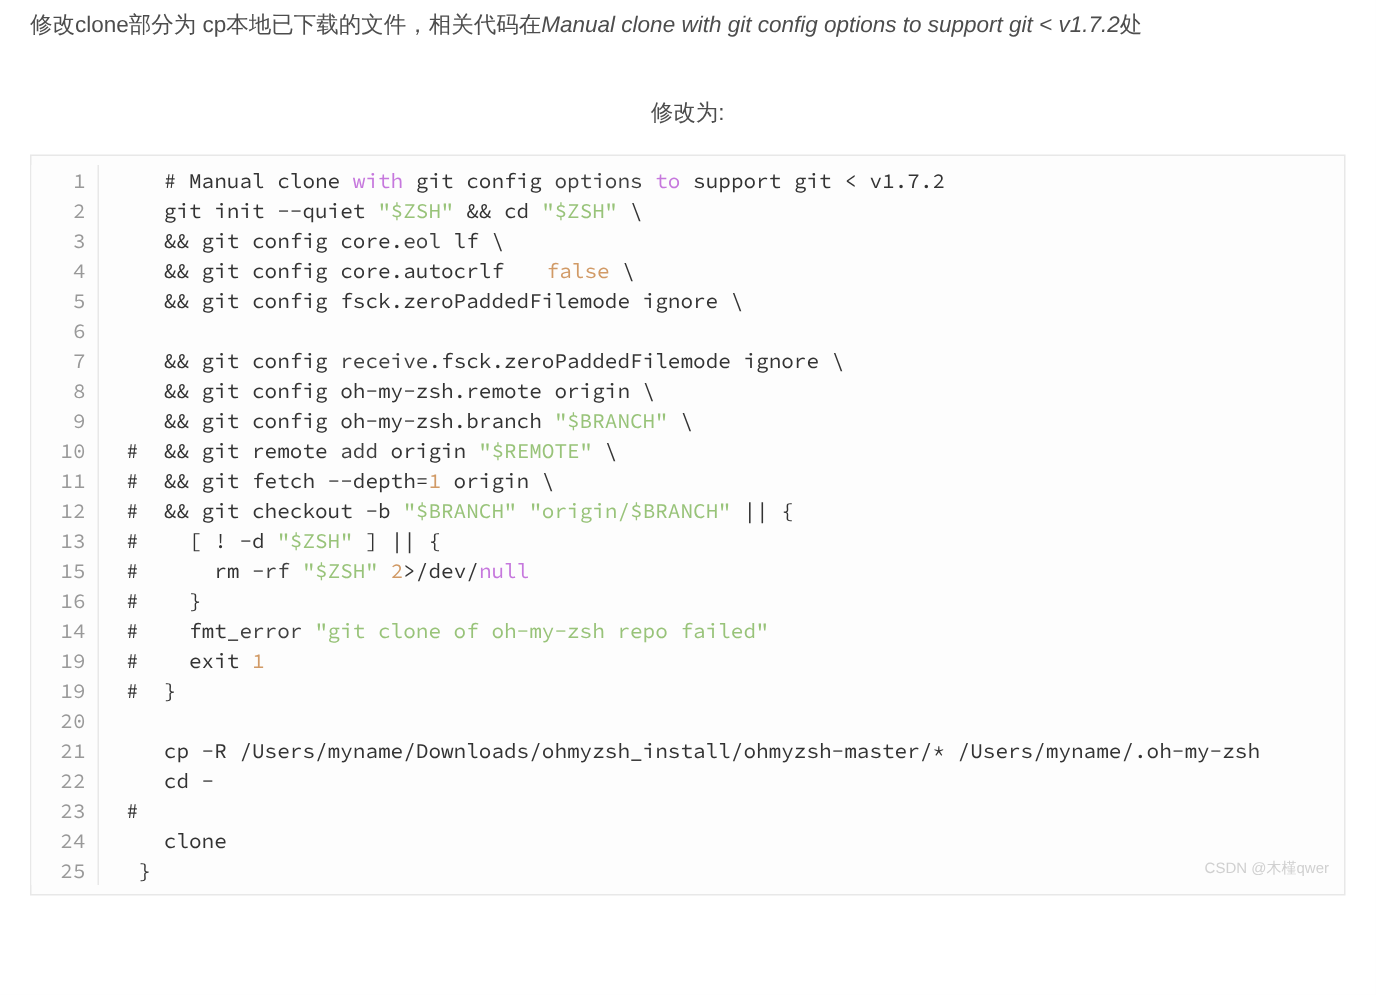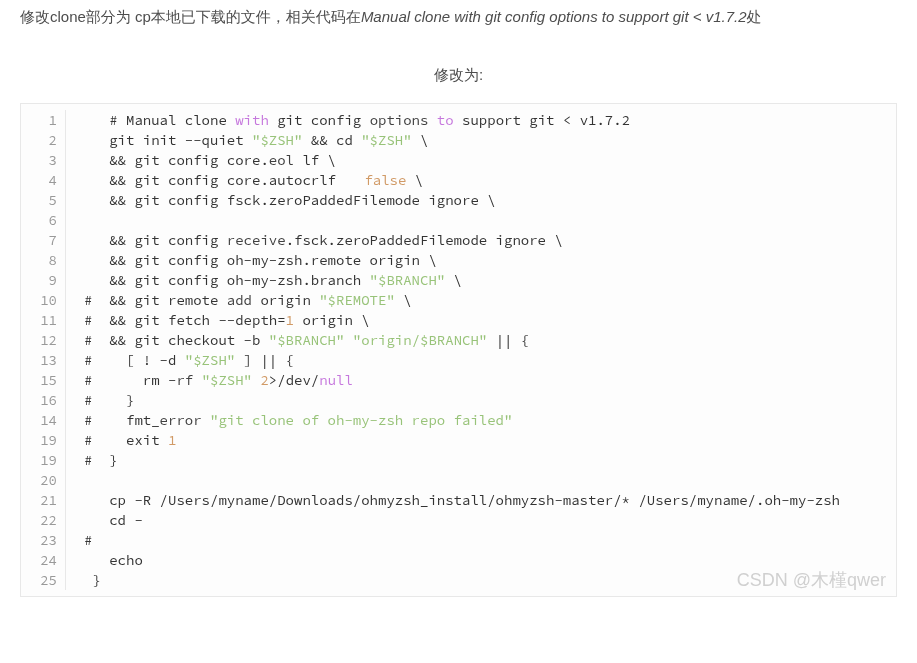--- a/index.html
+++ b/index.html
@@ -60,21 +60,21 @@
     .str { color: #98c379; }
     .bool { color: #d19a66; margin-left: 20px; }
     .num { color: #d19a66; }
     .ident { color: #404040; }
     .null { color: #c678dd; margin-top: 36px; }
     .watermark {
       position: absolute;
       bottom: 6px;
       right: 10px;
       color: #d0d0d0;
-      font-size: 18px;
+      font-size: 10px;
       font-family: -apple-system, sans-serif;
     }
     .code-wrap {
       padding: 6px 0;
     }
   </style>
 </head>
 <body>
 
 <p class="intro-text">
@@ -166,21 +166,21 @@
       <div class="code-line">
         <div class="line-number">22</div>
         <div class="line-content"><span>   cd -</span></div>
       </div>
       <div class="code-line">
         <div class="line-number">23</div>
         <div class="line-content"><span>#</span></div>
       </div>
       <div class="code-line">
         <div class="line-number">24</div>
-        <div class="line-content"><span>   echo</span></div>
+        <div class="line-content"><span>   clone</span></div>
       </div>
       <div class="code-line">
         <div class="line-number">25</div>
         <div class="line-content"><span> }</span></div>
       </div>
     </div>
   <div class="watermark">CSDN @木槿qwer</div>
 </div>
 
 </body></html>

